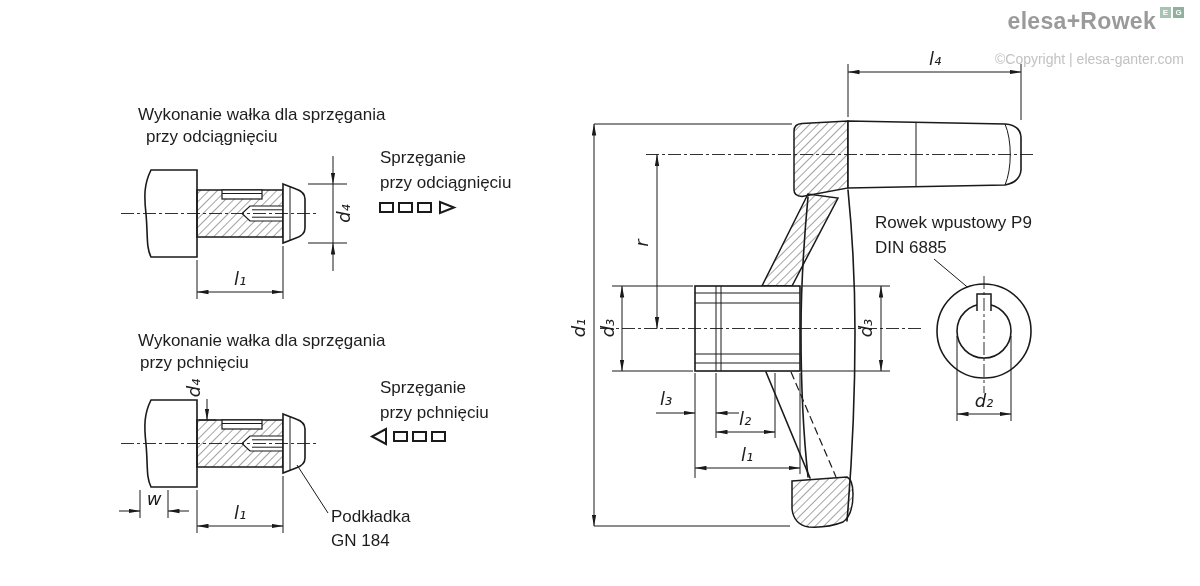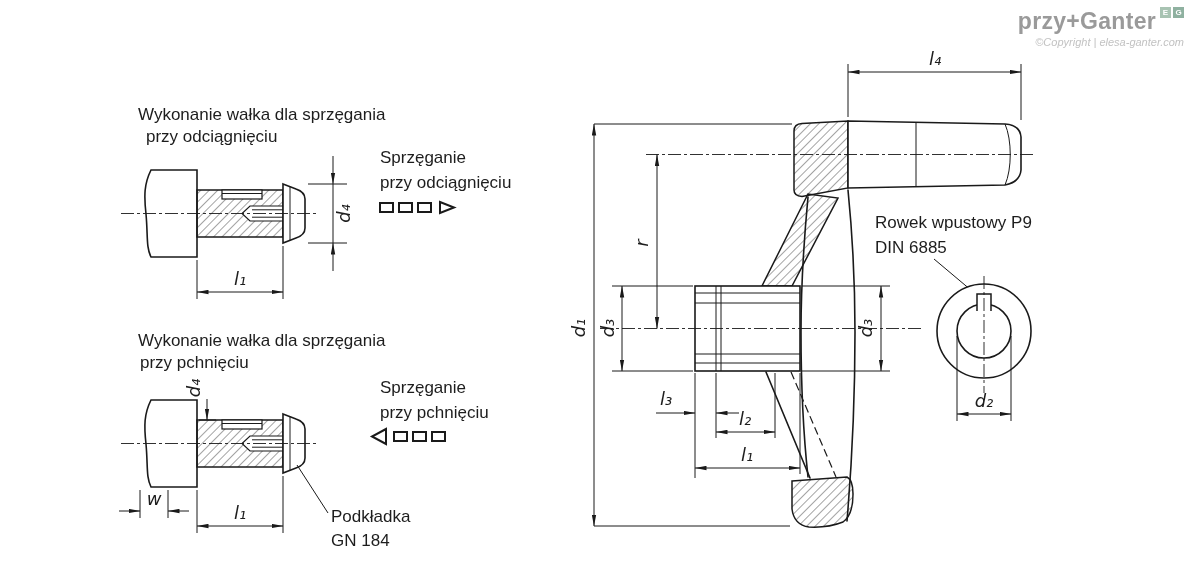--- a/index.html
+++ b/index.html
@@ -22,21 +22,21 @@
 
   
   .logo { position:absolute; top:10px; right:16px; text-align:right; line-height:1; }
   .logo-row { display:flex; align-items:flex-start; justify-content:flex-end; gap:4px; }
   .logo-text { font-weight:bold; font-size:23px; color:#9a9a9a; letter-spacing:.3px; }
   .logo-badges { display:flex; gap:2px; margin-top:-3px; }
   .badge { width:11px; height:11px; font:bold 8px/11px "Liberation Sans",sans-serif;
            color:#fff; text-align:center; display:block; }
   .badge-e { background:#a8c3b2; }
   .badge-g { background:#8fb1a0; }
-  .logo-copy { font-size:11px; color:#c2c2c2; margin-top:4px;font-style:italic; }
+  .logo-copy { font-size:14px; color:#c2c2c2; margin-top:19px; }
 </style>
 </head>
 <body>
 
 <div class="frame">
 
   <svg width="1200" height="586" viewBox="0 0 1200 586">
     <defs>
       <pattern id="hatch" patternUnits="userSpaceOnUse" width="6" height="6" patternTransform="rotate(45)">
         <line x1="0" y1="0" x2="0" y2="6" stroke="#1a1a1a" stroke-width="0.8"></line>
@@ -236,21 +236,21 @@
           <text class="dimlbl" text-anchor="middle" x="984" y="407">d₂</text>
         </g>
       </g>
 
     </g>
   </svg>
 
   
   <div class="logo">
     <div class="logo-row">
-      <span class="logo-text">przy+Ganter</span>
+      <span class="logo-text">elesa+Rowek</span>
       <span class="logo-badges">
         <span class="badge badge-e">E</span>
         <span class="badge badge-g">G</span>
       </span>
     </div>
     <div class="logo-copy">©Copyright | elesa-ganter.com</div>
   </div>
 
 </div>
 

